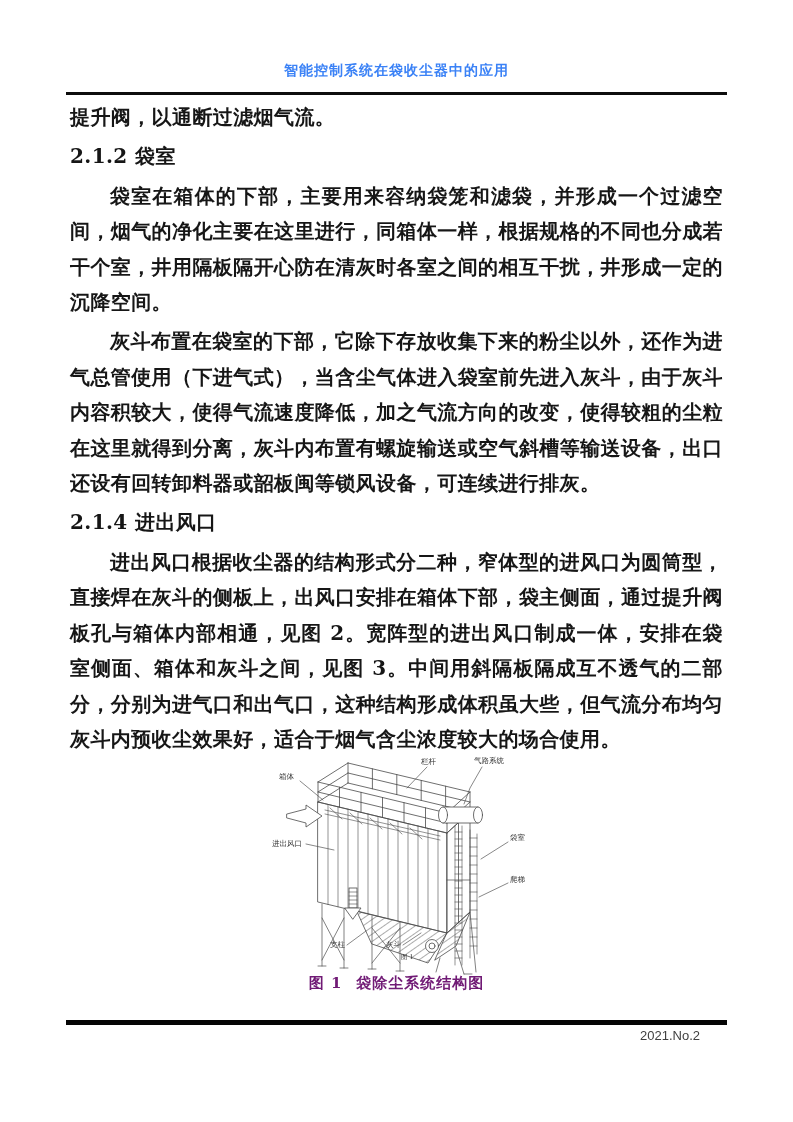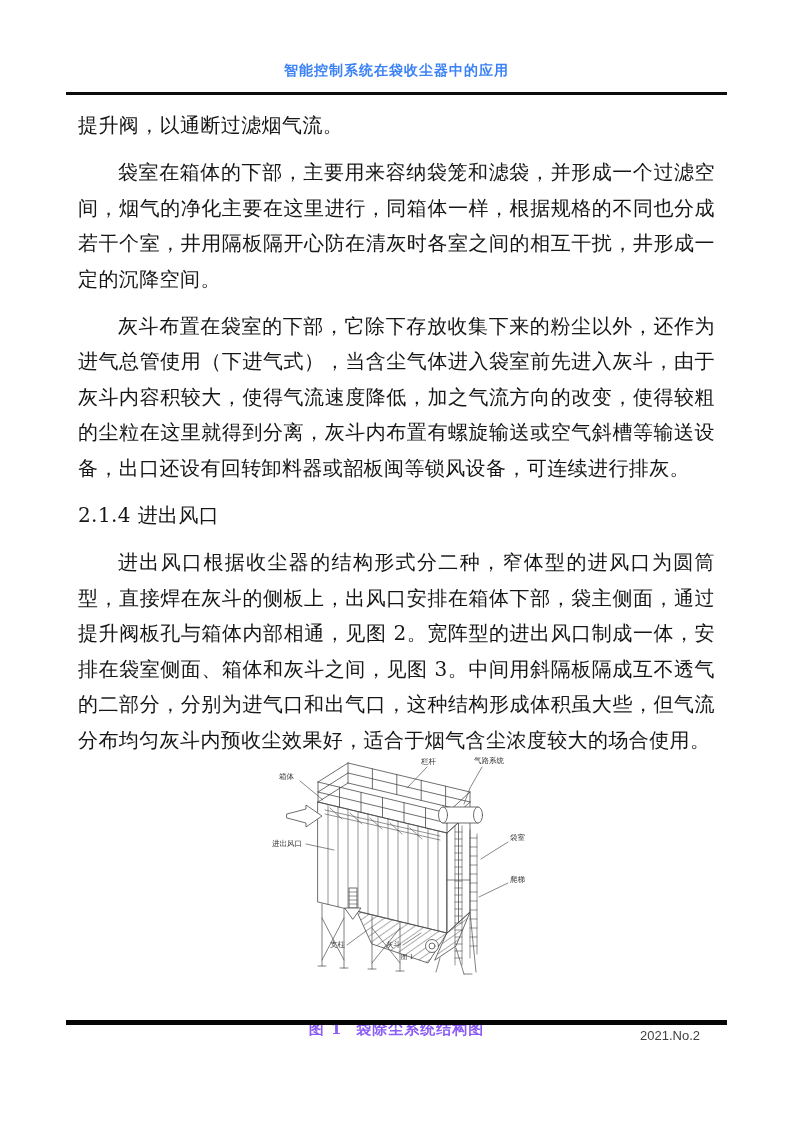--- a/index.html
+++ b/index.html
@@ -9,27 +9,27 @@
   }
   .header-title{
     position:absolute;top:62px;left:66px;width:661px;text-align:center;
     font-size:14px;font-weight:600;letter-spacing:1px;color:#3b82f6;
   }
   .header-rule{position:absolute;top:92px;left:66px;width:661px;height:3px;background:#0d0d0d;}
   .content{
     position:absolute;top:96px;left:66px;width:661px;
     font-size:20px;line-height:35.4px;text-align:justify;letter-spacing:0.4px;color:#161616;
   }
-  .content p,.content h3{margin:12px;padding:0;font-size:20px;font-weight:normal;}
+  .content p,.content h3{margin:4px;padding:0;font-size:20px;font-weight:bold;}
   .content .para{text-indent:2em;}
   .figure{position:absolute;top:748px;left:250px;width:300px;height:230px;}
   .figure svg{width:100%;height:100%;}
   .fig-caption{
-    position:absolute;top:1020px;left:66px;width:661px;text-align:center;
-    font-size:15px;font-weight:bold;color:#8b5cf6;letter-spacing:1px;
+    position:absolute;top:974px;left:66px;width:661px;text-align:center;
+    font-size:15px;font-weight:bold;color:#701a75;letter-spacing:1px;
   }
   .fig-caption .cap-label{margin-right:14px;}
   .footer-rule{position:absolute;top:1020px;left:66px;width:661px;height:5px;background:#050505;}
   .page-number{
     position:absolute;top:1028px;left:66px;width:661px;text-align:center;
     font-family:"Liberation Sans","DejaVu Sans",sans-serif;font-size:12px;color:#222;
   }
   .issue-number{
     position:absolute;top:1028px;right:93px;
     font-family:"Liberation Sans","DejaVu Sans",sans-serif;font-size:13px;color:#404040;
@@ -40,20 +40,21 @@
 </head>
 <body>
 
 <div class="page">
 
   <div class="header-title">智能控制系统在袋收尘器中的应用</div>
   <div class="header-rule"></div>
 
   <div class="content">
     <p>提升阀，以通断过滤烟气流。</p>
+    <h3>2.1.2 袋室</h3>
     <p class="para">袋室在箱体的下部，主要用来容纳袋笼和滤袋，并形成一个过滤空间，烟气的净化主要在这里进行，同箱体一样，根据规格的不同也分成若干个室，井用隔板隔开心防在清灰时各室之间的相互干扰，井形成一定的沉降空间。</p>
     <p class="para">灰斗布置在袋室的下部，它除下存放收集下来的粉尘以外，还作为进气总管使用（下进气式），当含尘气体进入袋室前先进入灰斗，由于灰斗内容积较大，使得气流速度降低，加之气流方向的改变，使得较粗的尘粒在这里就得到分离，灰斗内布置有螺旋输送或空气斜槽等输送设备，出口还设有回转卸料器或韶板闽等锁风设备，可连续进行排灰。</p>
     <h3>2.1.4 进出风口</h3>
     <p class="para">进出风口根据收尘器的结构形式分二种，窄体型的进风口为圆筒型，直接焊在灰斗的侧板上，出风口安排在箱体下部，袋主侧面，通过提升阀板孔与箱体内部相通，见图 2。宽阵型的进出风口制成一体，安排在袋室侧面、箱体和灰斗之间，见图 3。中间用斜隔板隔成互不透气的二部分，分别为进气口和出气口，这种结构形成体积虽大些，但气流分布均匀灰斗内预收尘效果好，适合于烟气含尘浓度较大的场合使用。</p>
   </div>
 
   <div class="figure">
     <svg viewBox="0 0 300 230" xmlns="http://www.w3.org/2000/svg">
       <defs>
         <pattern id="hatch" width="6" height="6" patternUnits="userSpaceOnUse" patternTransform="rotate(55)">

